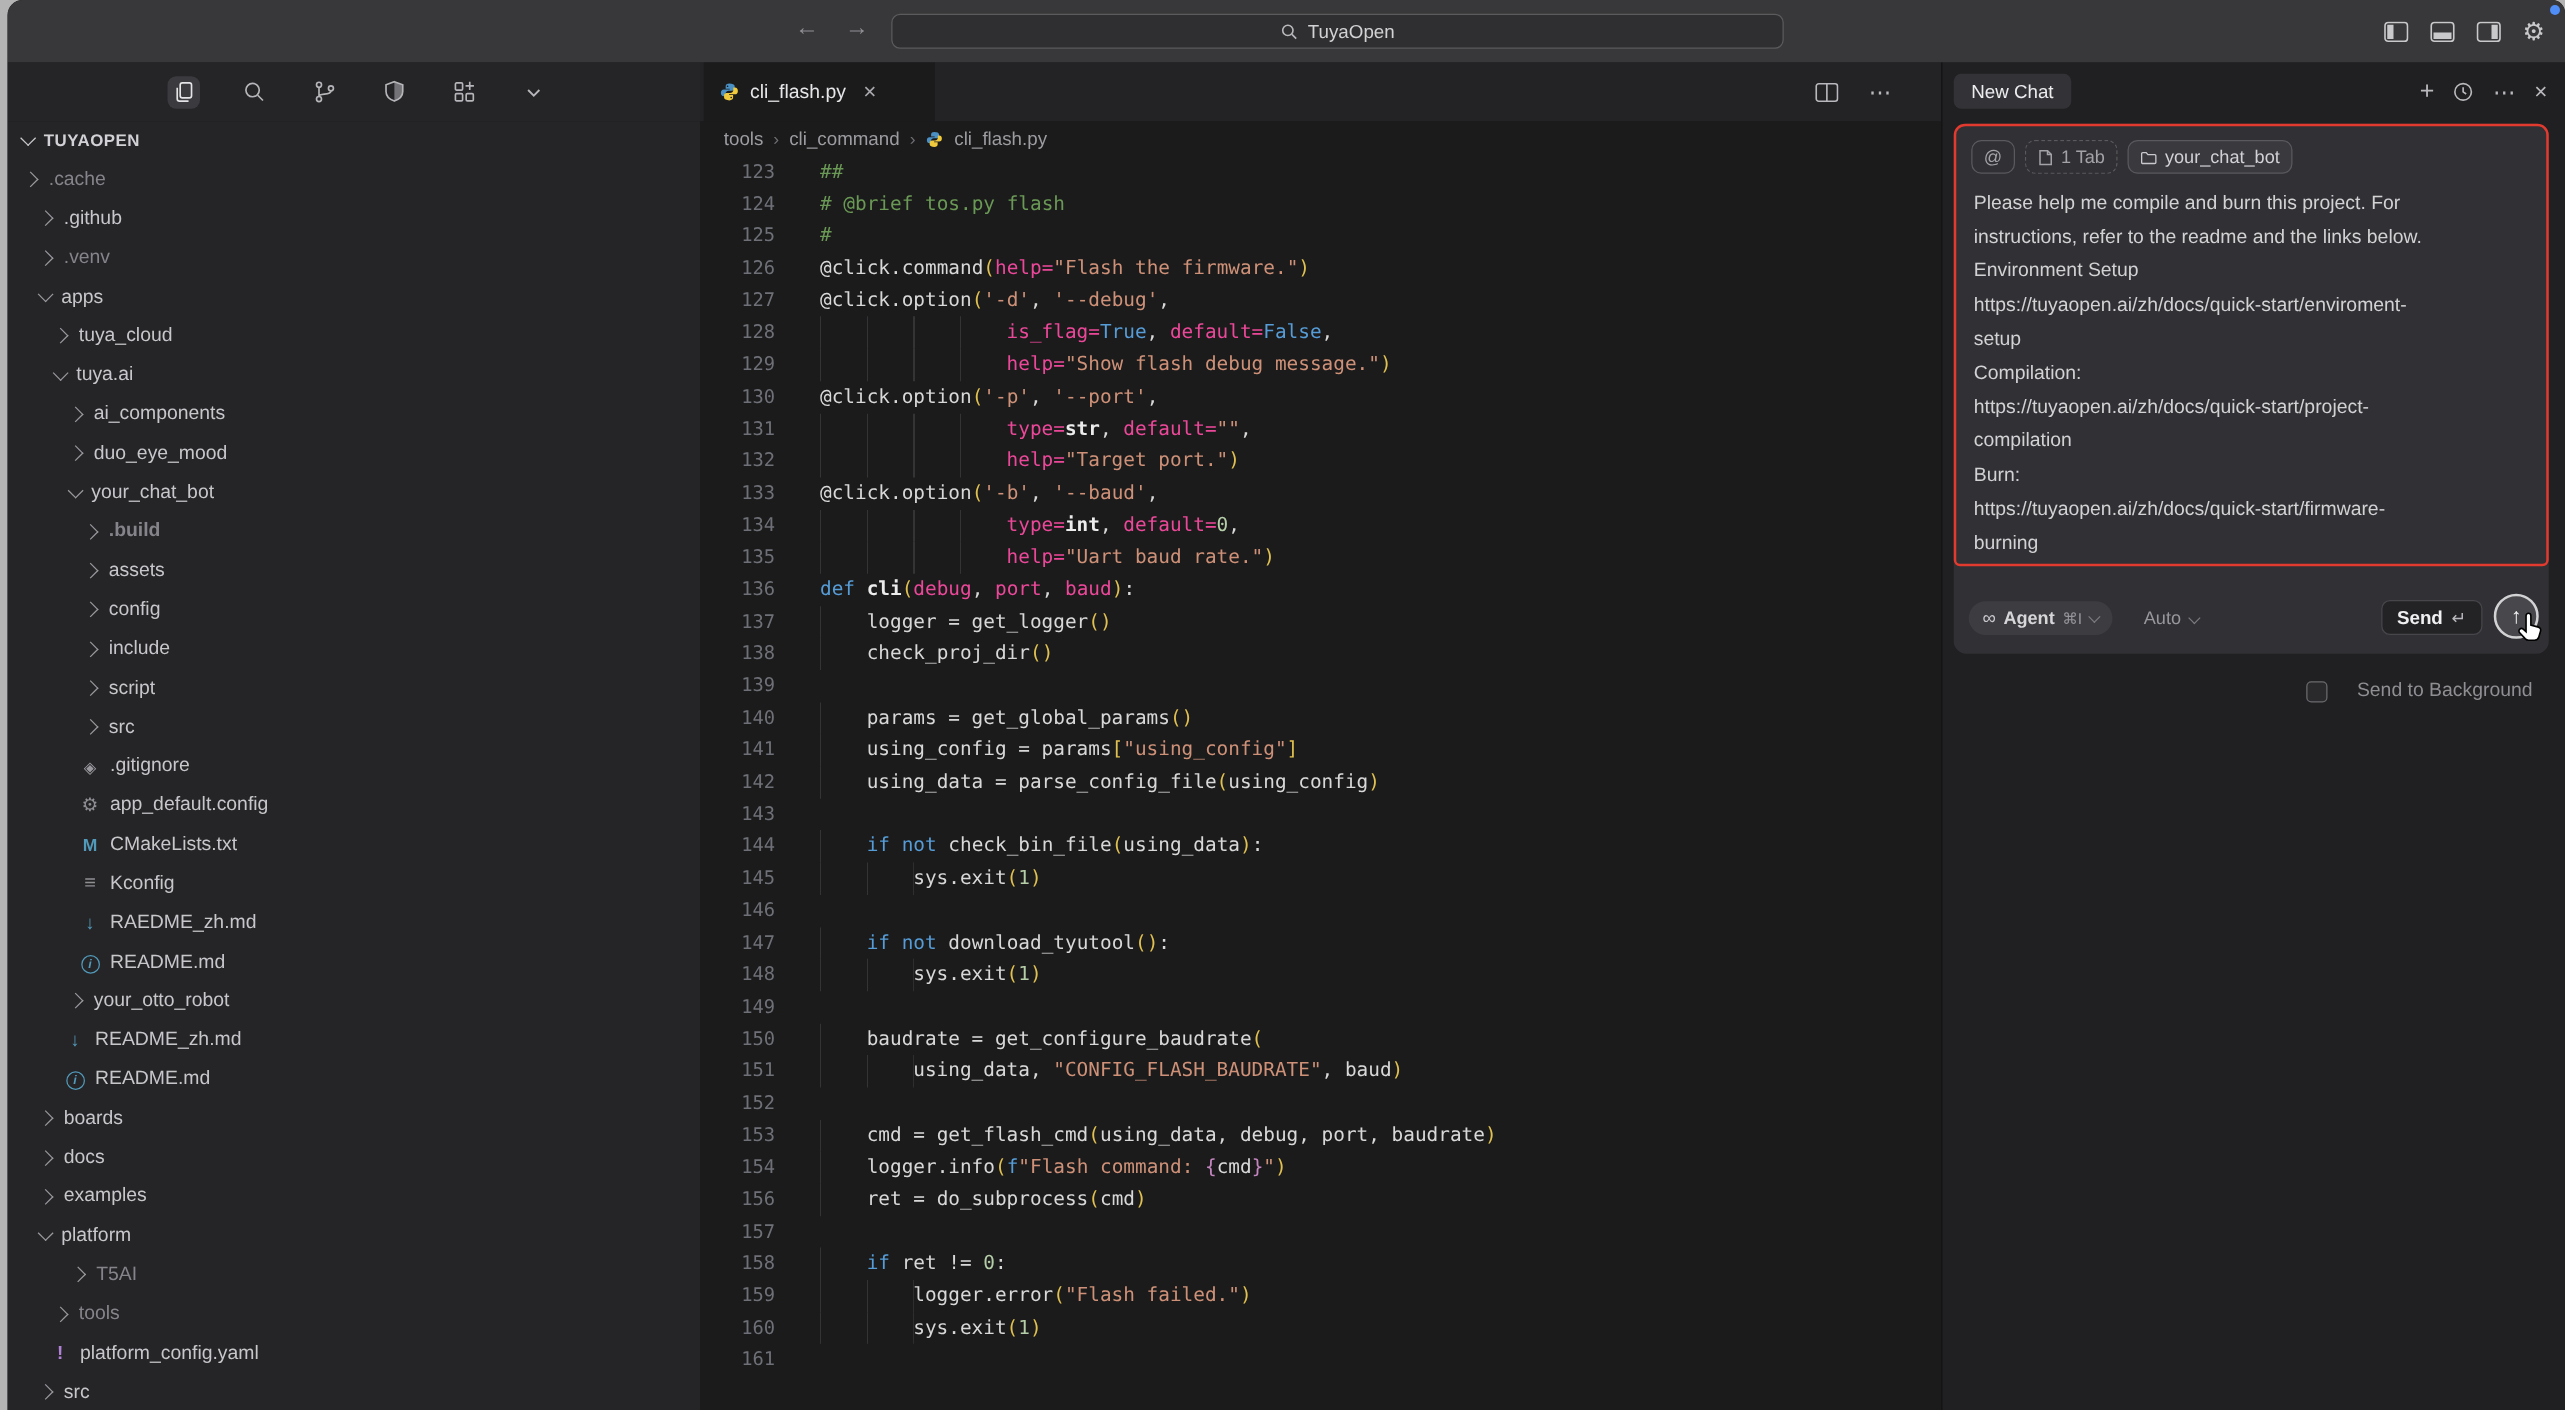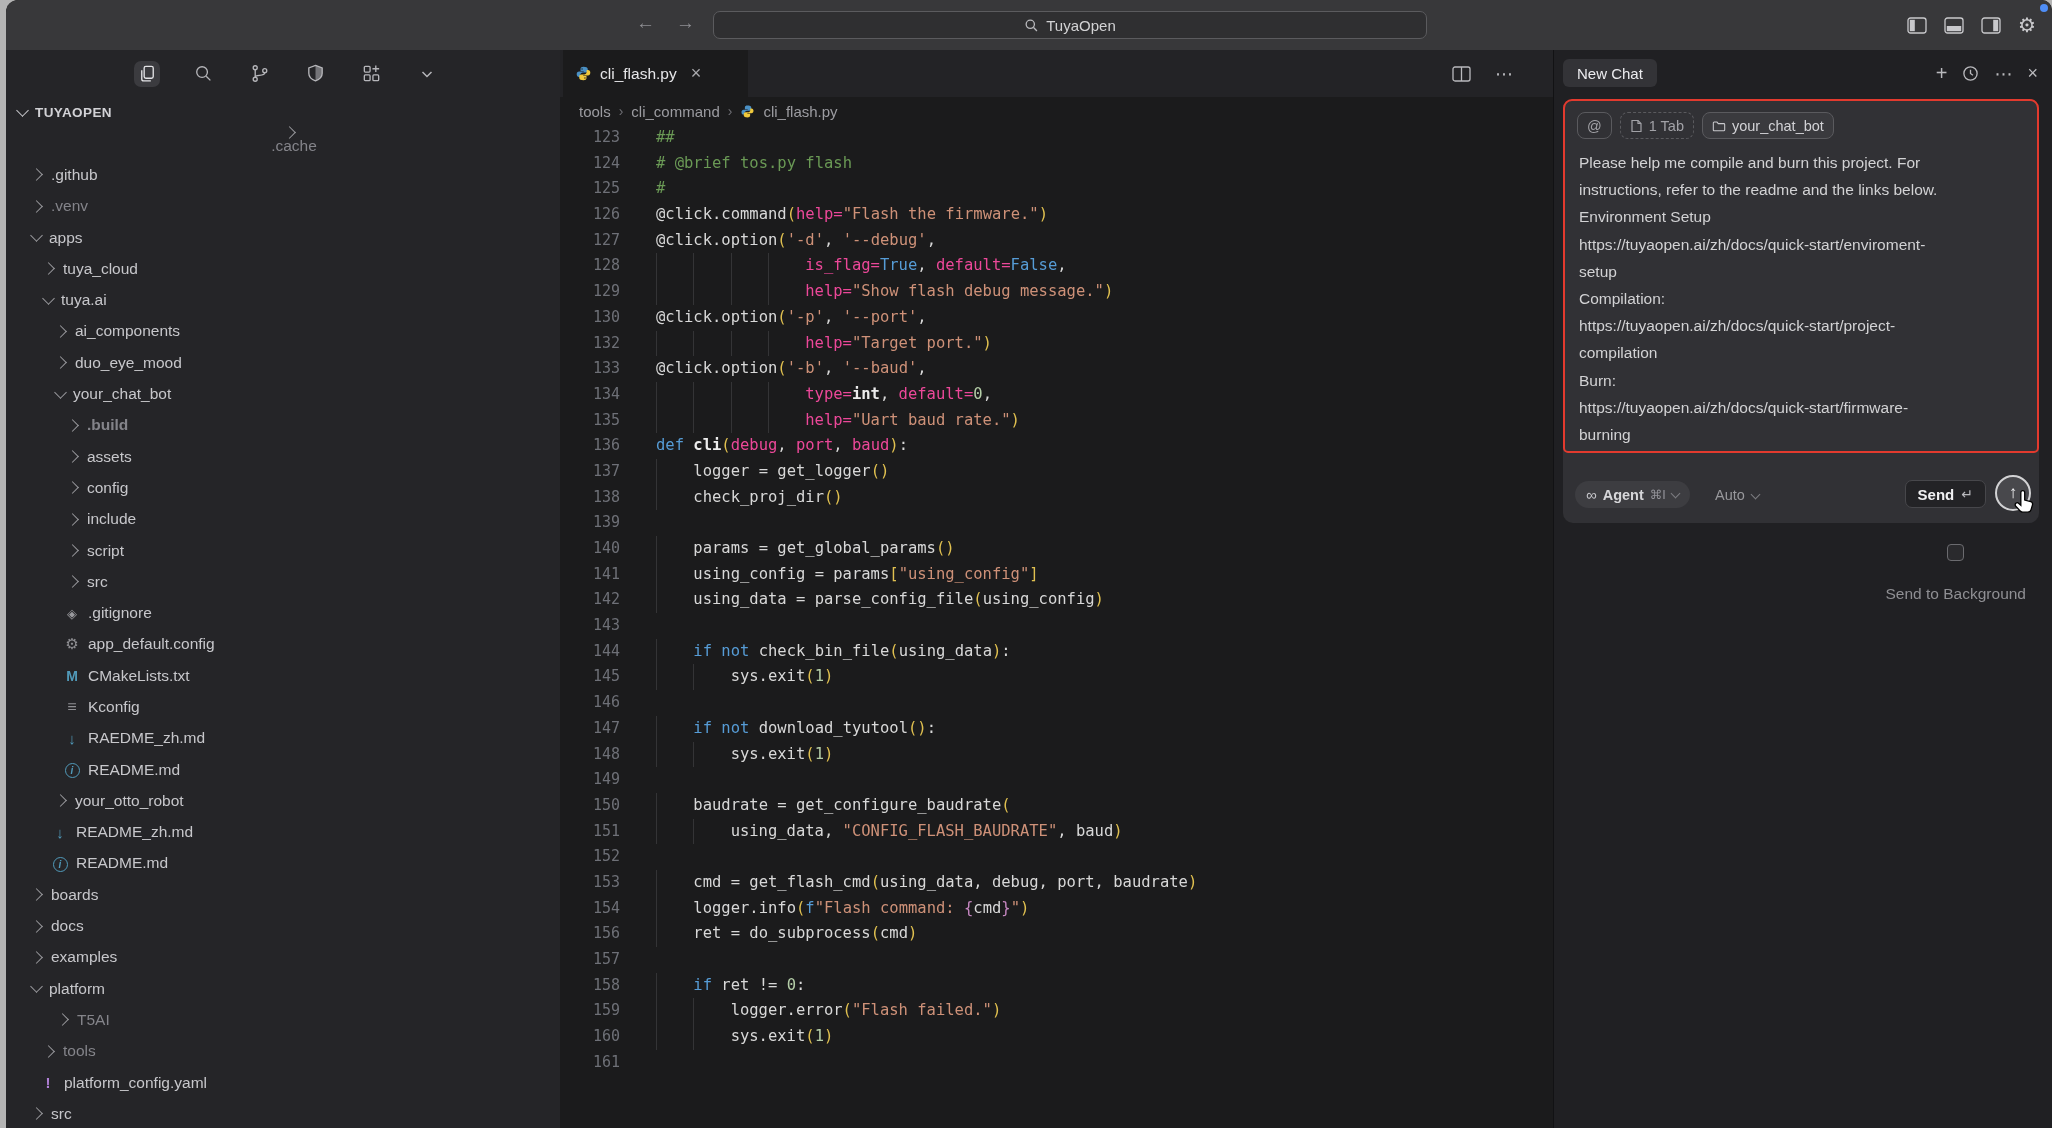--- a/index.html
+++ b/index.html
@@ -75,21 +75,21 @@
   .controls{position:absolute;left:12px;right:12px;bottom:10px;height:36px;}
   .agent-pill{position:absolute;left:0;top:4px;height:27px;display:inline-flex;align-items:center;gap:6px;background:#3d3d41;border-radius:14px;padding:0 11px;box-sizing:border-box;color:#d6d6d9;font-size:14.5px;font-weight:bold;}
   .agent-pill .inf{font-weight:normal;font-size:15px;color:#c9c9cd;}
   .agent-pill .kbd{font-weight:normal;font-size:12.5px;color:#94949a;}
   .mode{position:absolute;left:140px;top:10px;color:#98989c;font-size:14.5px;display:flex;gap:7px;align-items:center;}
   .chev-sm{width:6px;height:6px;border-right:1.4px solid #7c7c81;border-bottom:1.4px solid #7c7c81;transform:rotate(45deg);margin-top:-2px;display:inline-block;}
   .send-pill{position:absolute;right:41px;top:3px;height:28px;background:#232326;border:1px solid #47474b;border-radius:7px;display:flex;align-items:center;gap:7px;padding:0 12px;box-sizing:border-box;color:#f0f0f2;font-size:15px;font-weight:bold;}
   .send-pill .ret{font-weight:normal;color:#b8b8bc;font-size:14px;}
   .send-circle{position:absolute;right:-4px;top:-2px;width:36px;height:36px;border:2px solid #d2d2d4;border-radius:50%;background:#48484c;box-sizing:border-box;display:flex;align-items:center;justify-content:center;color:#f2f2f4;font-size:17px;font-weight:bold;}
   .cursor-svg{position:absolute;right:-12px;top:12px;}
-  .bg-row{position:absolute;top:494px;right:26px;display:flex;align-items:center;gap:24px;flex-direction:column;}
+  .bg-row{position:absolute;top:494px;right:26px;display:flex;align-items:center;gap:24px;}
   .cbox{width:17px;height:17px;border:1.5px solid #6b6b6f;border-radius:4px;background:#2a2a2d;box-sizing:border-box;}
   .bg-label{color:#8f8f93;font-size:15.5px;}
   svg{display:block;}
 </style>
 </head>
 <body>
 
 <div class="window">
 
   <div class="titlebar">
@@ -169,21 +169,21 @@
         </svg>
     </span>
   </div>
 
   <div class="sidebar">
     <div class="sb-header">
       <span class="chev down"></span>
       <span>TUYAOPEN</span>
     </div>
     <div class="tree">
-        <div class="trow dim" style="padding-left: 14px; flex-direction: column;">
+        <div class="trow dim" style="padding-left: 14px;">
           <span class="chev right"></span>
           <span class="tlabel">.cache</span>
         </div>
         <div class="trow" style="padding-left: 26px;">
           <span class="chev right"></span>
           <span class="tlabel">.github</span>
         </div>
         <div class="trow dim" style="padding-left: 26px;">
           <span class="chev right"></span>
           <span class="tlabel">.venv</span>
@@ -368,20 +368,24 @@
           <span class="lnum">128</span>
           <span class="ltxt"><span class="indg" style="width: 149.28px;"></span><span class="tk-pm">is_flag</span><span class="tk-pm">=</span><span class="tk-kw">True</span><span class="tk-id">, </span><span class="tk-pm">default</span><span class="tk-pm">=</span><span class="tk-kw">False</span><span class="tk-id">,</span></span>
         </div>
         <div class="cline">
           <span class="lnum">129</span>
           <span class="ltxt"><span class="indg" style="width: 149.28px;"></span><span class="tk-pm">help</span><span class="tk-pm">=</span><span class="tk-st">"Show flash debug message."</span><span class="tk-br">)</span></span>
         </div>
         <div class="cline">
           <span class="lnum">130</span>
           <span class="ltxt"><span class="tk-id">@click.option</span><span class="tk-br">(</span><span class="tk-st">'-p'</span><span class="tk-id">, </span><span class="tk-st">'--port'</span><span class="tk-id">,</span></span>
+        </div>
+        <div class="cline">
+          <span class="lnum">131</span>
+          <span class="ltxt"><span class="indg" style="width: 149.28px;"></span><span class="tk-pm">type</span><span class="tk-pm">=</span><span class="tk-bi">str</span><span class="tk-id">, </span><span class="tk-pm">default</span><span class="tk-pm">=</span><span class="tk-st">""</span><span class="tk-id">,</span></span>
         </div>
         <div class="cline">
           <span class="lnum">132</span>
           <span class="ltxt"><span class="indg" style="width: 149.28px;"></span><span class="tk-pm">help</span><span class="tk-pm">=</span><span class="tk-st">"Target port."</span><span class="tk-br">)</span></span>
         </div>
         <div class="cline">
           <span class="lnum">133</span>
           <span class="ltxt"><span class="tk-id">@click.option</span><span class="tk-br">(</span><span class="tk-st">'-b'</span><span class="tk-id">, </span><span class="tk-st">'--baud'</span><span class="tk-id">,</span></span>
         </div>
         <div class="cline">

